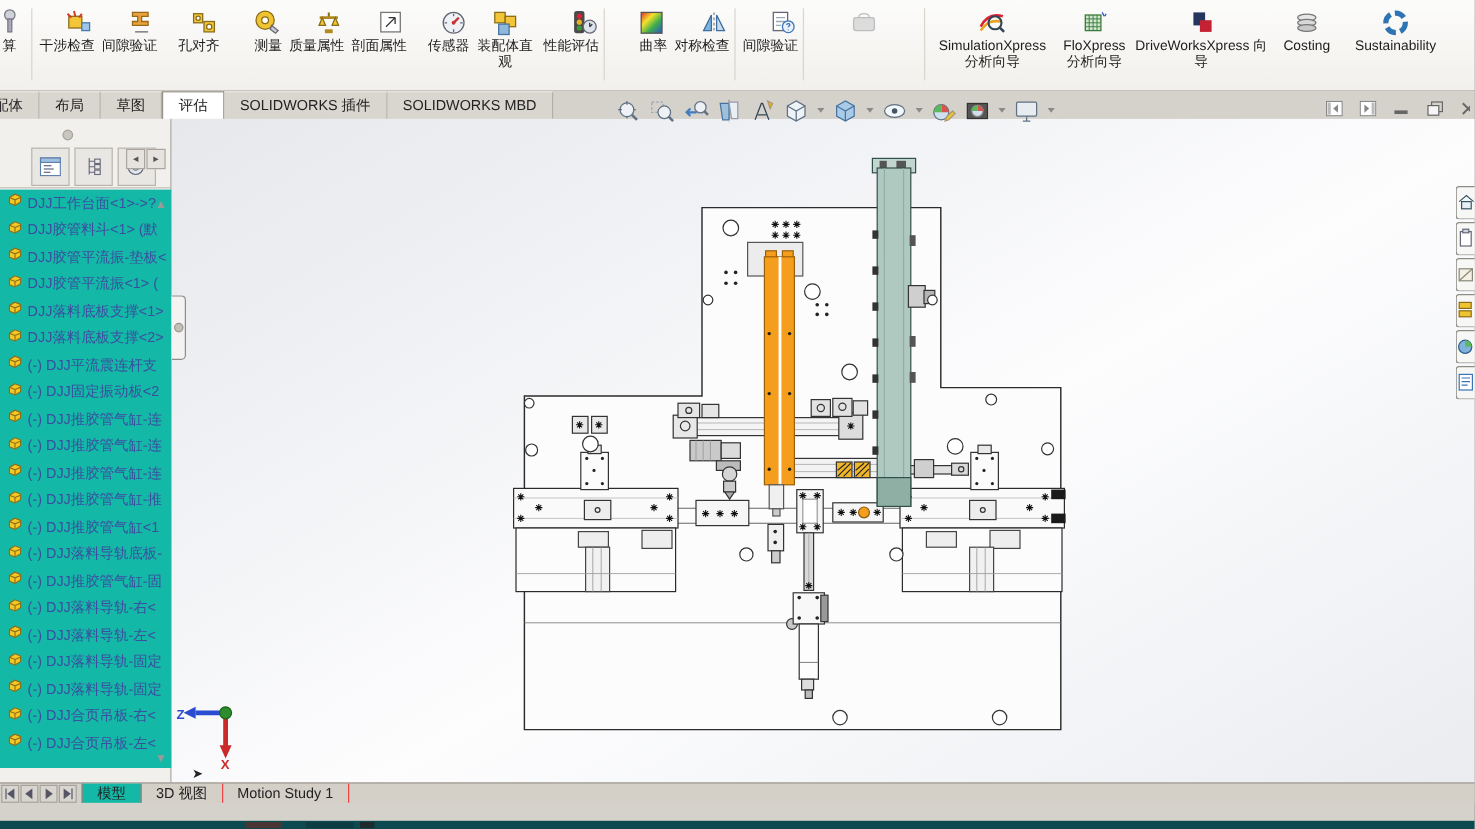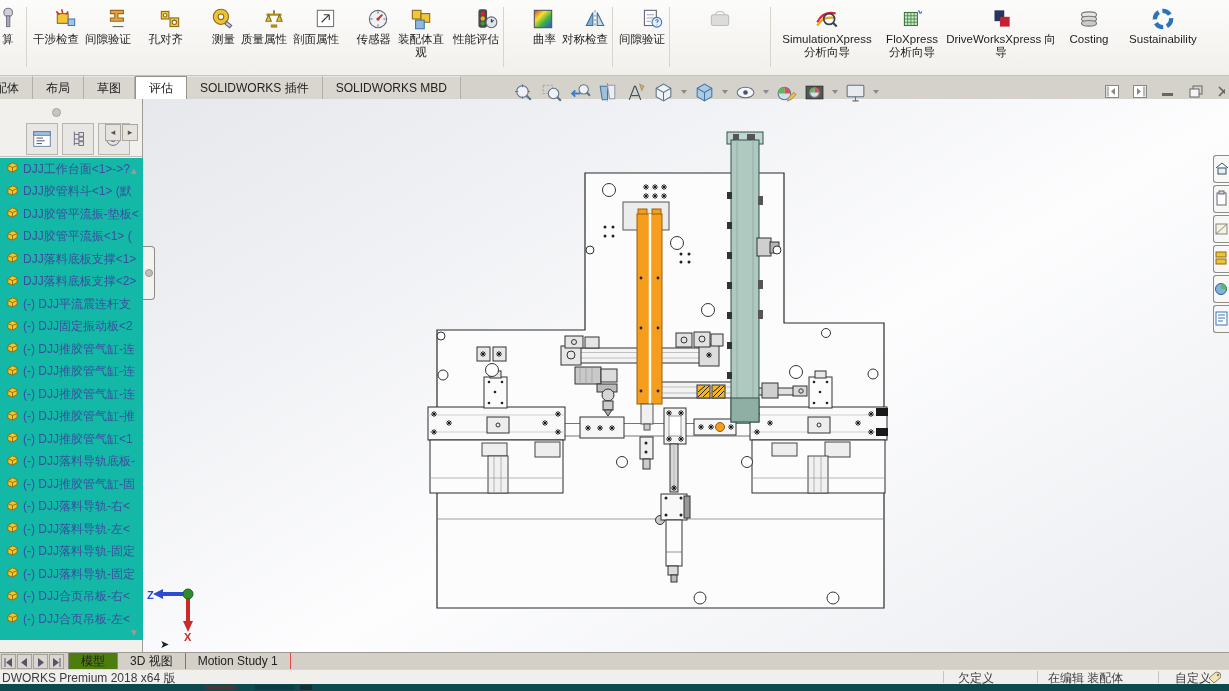--- a/index.html
+++ b/index.html
@@ -66,21 +66,21 @@
   #cadsvg{position:absolute;left:0;top:0;}
   
   #taskpane{position:absolute;right:0;top:56px;width:16px;display:flex;flex-direction:column;gap:2px;}
   .tpbtn{width:16px;height:26px;background:#f7f7f6;border:1px solid #8f8c86;border-right:none;
          border-radius:3px 0 0 3px;display:flex;align-items:center;justify-content:flex-start;overflow:hidden;}
   
   #btabs{position:absolute;left:0;top:652px;width:1229px;height:17px;background:#d4d0c8;
          border-top:1px solid #9f9c96;display:flex;align-items:stretch;box-sizing:border-box;}
   .nb{width:15px;height:15px;margin:1px 0 0 1px;background:#d9d6cf;border:1px solid #a6a29b;box-sizing:border-box;}
   .mtab{padding:0 12px;font-size:12px;line-height:16px;color:#222;border-right:1px solid #ef4444;white-space:nowrap;}
-  .mtab.active{background:#4d7c0f;border-right:1px solid #8c887f;border-left:1px solid #8c887f;}
+  .mtab.active{background:#14b8a6;border-right:1px solid #8c887f;border-left:1px solid #8c887f;}
   #btabs .spacer{width:4px;}
   
   #statusbar{position:absolute;left:0;top:669px;width:1229px;height:15px;background:#f1efeb;
              font-size:12px;color:#3c3c3c;border-top:1px solid #d9d5cd;box-sizing:border-box;}
   #statusbar .sbleft{position:absolute;left:2px;top:0px;white-space:nowrap;}
   .sbitem{position:absolute;top:0;white-space:nowrap;}
   .sbdiv{position:absolute;top:1px;width:1px;height:12px;background:#c9c5be;}
   
   #taskbar{position:absolute;left:0;top:684px;width:1229px;height:7px;background:#0c4a50;}
   #taskbar i{position:absolute;top:1px;height:5px;display:block;}
@@ -853,35 +853,20 @@
     <span class="nb"><svg width="13" height="13" viewBox="0 0 13 13">
           <path d="M3 2l6 4.5L3 11z" fill="#556"></path>
           <path d="M10 2v9" stroke="#556"></path>
         </svg></span>
     <span class="spacer"></span>
     <span class="mtab active">模型</span>
     <span class="mtab">3D 视图</span>
     <span class="mtab">Motion Study 1</span>
   </div>
 
-  <div id="statusbar">
-    <span class="sbleft">DWORKS Premium 2018 x64 版</span>
-    <span class="sbdiv" style="left:943px;"></span>
-    <span class="sbitem" style="left:958px;">欠定义</span>
-    <span class="sbdiv" style="left:1037px;"></span>
-    <span class="sbitem" style="left:1048px;">在编辑 装配体</span>
-    <span class="sbdiv" style="left:1158px;"></span>
-
-    <span class="sbitem" style="left:1175px;">自定义</span>
-
-    <span style="position:absolute;right:8px;top:0px;"><svg width="14" height="13" viewBox="0 0 14 13">
-          <path d="M2 8l7-6 4 1 1 4-7 6z" fill="#f0e6b0" stroke="#877"></path>
-          <circle cx="11" cy="5" r="1.2" fill="#877"></circle>
-        </svg></span>
-  </div>
 
   <div id="taskbar">
     <i style="left:205px;width:30px;background:#4a3535;"></i>
     <i style="left:255px;width:40px;background:#0d3d42;"></i>
     <i style="left:300px;width:12px;background:#1e2a2c;"></i>
   </div>
 
 </div>
 
 </body></html>

